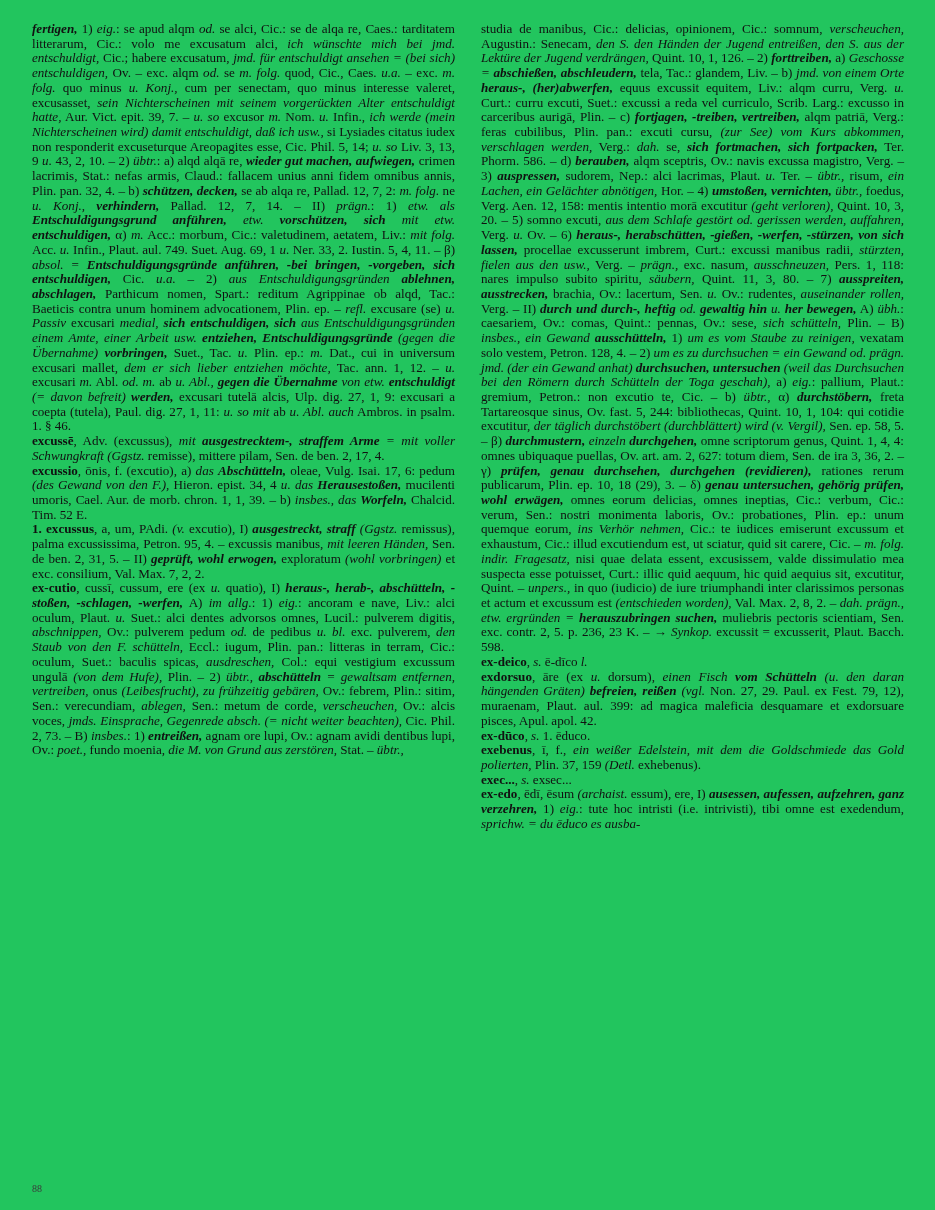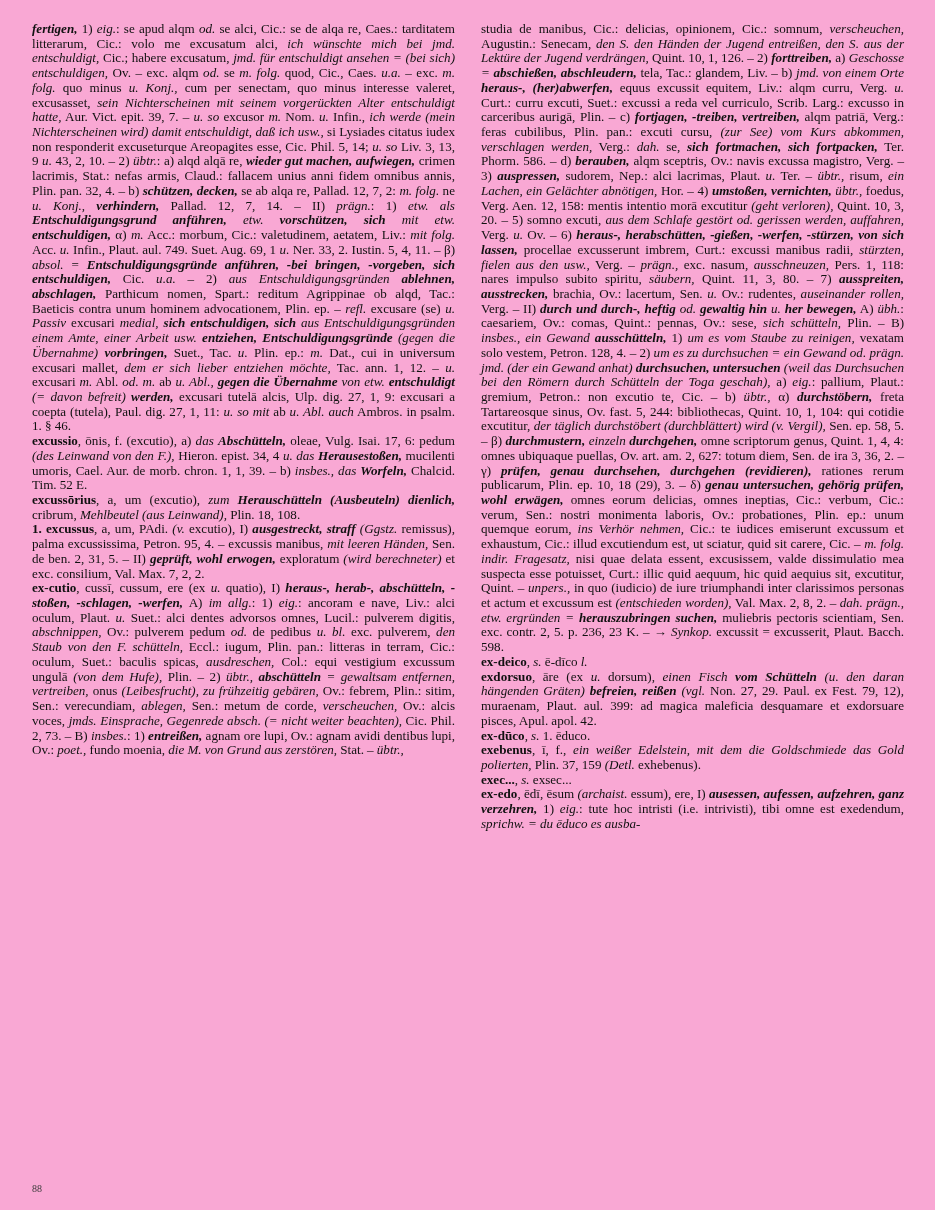--- a/index.html
+++ b/index.html
@@ -14,21 +14,21 @@
     font-family: "Liberation Serif", "DejaVu Serif", serif;
     color: #111111;
     position: relative;
     overflow: hidden;
   }
   #page {
     position: absolute;
     left: 0; top: 0;
     width: 935px;
     height: 1210px;
-    background: #f9a8d4;
+    background: #22c55e;
   }
   #columns {
     position: absolute;
     left: 32px;
     top: 22px;
     width: 872px;
     height: 1160px;
     display: flex;
     gap: 26px;
   }
@@ -73,23 +73,23 @@
 </style>
 </head>
 <body>
 
 <div id="page">
 
   <div id="columns">
 
     <div class="column" id="left-column">
         <p class="entry"><span class="bi">fertigen,</span> 1) <i>eig.</i>: se apud alqm <i>od.</i> se alci, Cic.: se de alqa re, Caes.: tarditatem litterarum, Cic.: volo me excusatum alci, <i>ich wünschte mich bei jmd. entschuldigt,</i> Cic.; habere excusatum, <i>jmd. für entschuldigt ansehen = (bei sich) entschuldigen,</i> Ov. – exc. alqm <i>od.</i> se <i>m. folg.</i> quod, Cic., Caes. <i>u.a.</i> – exc. <i>m. folg.</i> quo minus <i>u. Konj.,</i> cum per senectam, quo minus interesse valeret, excusasset, <i>sein Nichterscheinen mit seinem vorgerückten Alter entschuldigt hatte,</i> Aur. Vict. epit. 39, 7. – <i>u. so</i> excusor <i>m.</i> Nom. <i>u.</i> Infin., <i>ich werde (mein Nichterscheinen wird) damit entschuldigt, daß ich usw.,</i> si Lysiades citatus iudex non responderit excuseturque Areopagites esse, Cic. Phil. 5, 14; <i>u. so</i> Liv. 3, 13, 9 <i>u.</i> 43, 2, 10. – 2) <i>übtr.</i>: a) alqd alqā re, <span class="bi">wieder gut machen, aufwiegen,</span> crimen lacrimis, Stat.: nefas armis, Claud.: fallacem unius anni fidem omnibus annis, Plin. pan. 32, 4. – b) <span class="bi">schützen, decken,</span> se ab alqa re, Pallad. 12, 7, 2: <i>m. folg.</i> ne <i>u. Konj.,</i> <span class="bi">verhindern,</span> Pallad. 12, 7, 14. – II) <i>prägn.</i>: 1) <i>etw. als</i> <span class="bi">Entschuldigungsgrund anführen,</span> <i>etw.</i> <span class="bi">vorschützen, sich</span> <i>mit etw.</i> <span class="bi">entschuldigen,</span> α) <i>m.</i> Acc.: morbum, Cic.: valetudinem, aetatem, Liv.: <i>mit folg.</i> Acc. <i>u.</i> Infin., Plaut. aul. 749. Suet. Aug. 69, 1 <i>u.</i> Ner. 33, 2. Iustin. 5, 4, 11. – β) <i>absol.</i> = <span class="bi">Entschuldigungsgründe anführen, -bei bringen, -vorgeben, sich entschuldigen,</span> Cic. <i>u.a.</i> – 2) <i>aus Entschuldigungsgründen</i> <span class="bi">ablehnen, abschlagen,</span> Parthicum nomen, Spart.: reditum Agrippinae ob alqd, Tac.: Baeticis contra unum hominem advocationem, Plin. ep. – <i>refl.</i> excusare (se) <i>u. Passiv</i> excusari <i>medial,</i> <span class="bi">sich entschuldigen, sich</span> <i>aus Entschuldigungsgründen einem Amte, einer Arbeit usw.</i> <span class="bi">entziehen, Entschuldigungsgründe</span> <i>(gegen die Übernahme)</i> <span class="bi">vorbringen,</span> Suet., Tac. <i>u.</i> Plin. ep.: <i>m.</i> Dat., cui in universum excusari mallet, <i>dem er sich lieber entziehen möchte,</i> Tac. ann. 1, 12. – <i>u.</i> excusari <i>m.</i> Abl. <i>od. m.</i> ab <i>u. Abl.,</i> <span class="bi">gegen die Übernahme</span> <i>von etw.</i> <span class="bi">entschuldigt</span> <i>(= davon befreit)</i> <span class="bi">werden,</span> excusari tutelā alcis, Ulp. dig. 27, 1, 9: excusari a coepta (tutela), Paul. dig. 27, 1, 11: <i>u. so mit</i> ab <i>u. Abl. auch</i> Ambros. in psalm. 1. § 46.</p>
-        <p class="entry"><b>excussio</b>, ōnis, f. (excutio), a) <i>das</i> <span class="bi">Abschütteln,</span> oleae, Vulg. Isai. 17, 6: pedum <i>(des Leinwand von den F.),</i> Hieron. epist. 34, 4 <i>u. das</i> <span class="bi">Herausestoßen,</span> mucilenti umoris, Cael. Aur. de morb. chron. 1, 1, 39. – b) <i>insbes., das</i> <span class="bi">Worfeln,</span> Chalcid. Tim. 52 E.</p>
-        <p class="entry"><b>excussōrius</b>, a, um (excutio), <i>zum</i> <span class="bi">Herauschütteln (Ausbeuteln) dienlich,</span> cribrum, <i>Mehlbeutel (aus Leinwand),</i> Plin. 18, 108.</p>
-        <p class="entry"><b>1. excussus</b>, a, um, PAdi. <i>(v.</i> excutio), I) <span class="bi">ausgestreckt, straff</span> <i>(Ggstz.</i> remissus), palma excussissima, Petron. 95, 4. – excussis manibus, <i>mit leeren Händen,</i> Sen. de ben. 2, 31, 5. – II) <span class="bi">geprüft, wohl erwogen,</span> exploratum <i>(wird berechneter)</i> et exc. consilium, Val. Max. 7, 2, 2.</p>
+        <p class="entry"><b>excussē</b>, Adv. (excussus), <i>mit</i> <span class="bi">ausgestrecktem-, straffem Arme</span> <i>= mit voller Schwungkraft (Ggstz.</i> remisse), mittere pilam, Sen. de ben. 2, 17, 4.</p>
+        <p class="entry"><b>excussio</b>, ōnis, f. (excutio), a) <i>das</i> <span class="bi">Abschütteln,</span> oleae, Vulg. Isai. 17, 6: pedum <i>(des Gewand von den F.),</i> Hieron. epist. 34, 4 <i>u. das</i> <span class="bi">Herausestoßen,</span> mucilenti umoris, Cael. Aur. de morb. chron. 1, 1, 39. – b) <i>insbes., das</i> <span class="bi">Worfeln,</span> Chalcid. Tim. 52 E.</p>
+        <p class="entry"><b>1. excussus</b>, a, um, PAdi. <i>(v.</i> excutio), I) <span class="bi">ausgestreckt, straff</span> <i>(Ggstz.</i> remissus), palma excussissima, Petron. 95, 4. – excussis manibus, <i>mit leeren Händen,</i> Sen. de ben. 2, 31, 5. – II) <span class="bi">geprüft, wohl erwogen,</span> exploratum <i>(wohl vorbringen)</i> et exc. consilium, Val. Max. 7, 2, 2.</p>
         <p class="entry"><b>ex-cutio</b>, cussī, cussum, ere (ex <i>u.</i> quatio), I) <span class="bi">heraus-, herab-, abschütteln, -stoßen, -schlagen, -werfen,</span> A) <i>im allg.</i>: 1) <i>eig.</i>: ancoram e nave, Liv.: alci oculum, Plaut. <i>u.</i> Suet.: alci dentes advorsos omnes, Lucil.: pulverem digitis, <i>abschnippen,</i> Ov.: pulverem pedum <i>od.</i> de pedibus <i>u. bl.</i> exc. pulverem, <i>den Staub von den F. schütteln,</i> Eccl.: iugum, Plin. pan.: litteras in terram, Cic.: oculum, Suet.: baculis spicas, <i>ausdreschen,</i> Col.: equi vestigium excussum ungulā <i>(von dem Hufe),</i> Plin. – 2) <i>übtr.,</i> <span class="bi">abschütteln</span> <i>= gewaltsam entfernen, vertreiben,</i> onus <i>(Leibesfrucht), zu frühzeitig gebären,</i> Ov.: febrem, Plin.: sitim, Sen.: verecundiam, <i>ablegen,</i> Sen.: metum de corde, <i>verscheuchen,</i> Ov.: alcis voces, <i>jmds. Einsprache, Gegenrede absch. (= nicht weiter beachten),</i> Cic. Phil. 2, 73. – B) <i>insbes.</i>: 1) <span class="bi">entreißen,</span> agnam ore lupi, Ov.: agnam avidi dentibus lupi, Ov.: <i>poet.,</i> fundo moenia, <i>die M. von Grund aus zerstören,</i> Stat. – <i>übtr.,</i></p>
       </div>
 
     <div class="column" id="right-column">
         <p class="entry">studia de manibus, Cic.: delicias, opinionem, Cic.: somnum, <i>verscheuchen,</i> Augustin.: Senecam, <i>den S. den Händen der Jugend entreißen, den S. aus der Lektüre der Jugend verdrängen,</i> Quint. 10, 1, 126. – 2) <span class="bi">forttreiben,</span> a) <i>Geschosse =</i> <span class="bi">abschießen, abschleudern,</span> tela, Tac.: glandem, Liv. – b) <i>jmd. von einem Orte</i> <span class="bi">heraus-, (her)abwerfen,</span> equus excussit equitem, Liv.: alqm curru, Verg. <i>u.</i> Curt.: curru excuti, Suet.: excussi a reda vel curriculo, Scrib. Larg.: excusso in carceribus aurigā, Plin. – c) <span class="bi">fortjagen, -treiben, vertreiben,</span> alqm patriā, Verg.: feras cubilibus, Plin. pan.: excuti cursu, <i>(zur See) vom Kurs abkommen, verschlagen werden,</i> Verg.: <i>dah.</i> se, <span class="bi">sich fortmachen, sich fortpacken,</span> Ter. Phorm. 586. – d) <span class="bi">berauben,</span> alqm sceptris, Ov.: navis excussa magistro, Verg. – 3) <span class="bi">auspressen,</span> sudorem, Nep.: alci lacrimas, Plaut. <i>u.</i> Ter. – <i>übtr.,</i> risum, <i>ein Lachen, ein Gelächter abnötigen,</i> Hor. – 4) <span class="bi">umstoßen, vernichten,</span> <i>übtr.,</i> foedus, Verg. Aen. 12, 158: mentis intentio morā excutitur <i>(geht verloren),</i> Quint. 10, 3, 20. – 5) somno excuti, <i>aus dem Schlafe gestört od. gerissen werden, auffahren,</i> Verg. <i>u.</i> Ov. – 6) <span class="bi">heraus-, herabschütten, -gießen, -werfen, -stürzen, von sich lassen,</span> procellae excusserunt imbrem, Curt.: excussi manibus radii, <i>stürzten, fielen aus den usw.,</i> Verg. – <i>prägn.,</i> exc. nasum, <i>ausschneuzen,</i> Pers. 1, 118: nares impulso subito spiritu, <i>säubern,</i> Quint. 11, 3, 80. – 7) <span class="bi">ausspreiten, ausstrecken,</span> brachia, Ov.: lacertum, Sen. <i>u.</i> Ov.: rudentes, <i>auseinander rollen,</i> Verg. – II) <span class="bi">durch und durch-, heftig</span> <i>od.</i> <span class="bi">gewaltig hin</span> <i>u.</i> <span class="bi">her bewegen,</span> A) <i>übh.</i>: caesariem, Ov.: comas, Quint.: pennas, Ov.: sese, <i>sich schütteln,</i> Plin. – B) <i>insbes., ein Gewand</i> <span class="bi">ausschütteln,</span> 1) <i>um es vom Staube zu reinigen,</i> vexatam solo vestem, Petron. 128, 4. – 2) <i>um es zu durchsuchen = ein Gewand od. prägn. jmd. (der ein Gewand anhat)</i> <span class="bi">durchsuchen, untersuchen</span> <i>(weil das Durchsuchen bei den Römern durch Schütteln der Toga geschah),</i> a) <i>eig.</i>: pallium, Plaut.: gremium, Petron.: non excutio te, Cic. – b) <i>übtr.,</i> α) <span class="bi">durchstöbern,</span> freta Tartareosque sinus, Ov. fast. 5, 244: bibliothecas, Quint. 10, 1, 104: qui cotidie excutitur, <i>der täglich durchstöbert (durchblättert) wird (v. Vergil),</i> Sen. ep. 58, 5. – β) <span class="bi">durchmustern,</span> <i>einzeln</i> <span class="bi">durchgehen,</span> omne scriptorum genus, Quint. 1, 4, 4: omnes ubiquaque puellas, Ov. art. am. 2, 627: totum diem, Sen. de ira 3, 36, 2. – γ) <span class="bi">prüfen, genau durchsehen, durchgehen (revidieren),</span> rationes rerum publicarum, Plin. ep. 10, 18 (29), 3. – δ) <span class="bi">genau untersuchen, gehörig prüfen, wohl erwägen,</span> omnes eorum delicias, omnes ineptias, Cic.: verbum, Cic.: verum, Sen.: nostri monimenta laboris, Ov.: probationes, Plin. ep.: unum quemque eorum, <i>ins Verhör nehmen,</i> Cic.: te iudices emiserunt excussum et exhaustum, Cic.: illud excutiendum est, ut sciatur, quid sit carere, Cic. – <i>m. folg. indir. Fragesatz,</i> nisi quae delata essent, excusissem, valde dissimulatio mea suspecta esse potuisset, Curt.: illic quid aequum, hic quid aequius sit, excutitur, Quint. – <i>unpers.,</i> in quo (iudicio) de iure triumphandi inter clarissimos personas et actum et excussum est <i>(entschieden worden),</i> Val. Max. 2, 8, 2. – <i>dah. prägn., etw. ergründen =</i> <span class="bi">herauszubringen suchen,</span> muliebris pectoris scientiam, Sen. exc. contr. 2, 5. p. 236, 23 K. – → <i>Synkop.</i> excussit = excusserit, Plaut. Bacch. 598.</p>
         <p class="entry"><b>ex-deico</b>, <i>s.</i> ē-dīco <i>l.</i></p>
         <p class="entry"><b>exdorsuo</b>, āre (ex <i>u.</i> dorsum), <i>einen Fisch</i> <span class="bi">vom Schütteln</span> <i>(u. den daran hängenden Gräten)</i> <span class="bi">befreien, reißen</span> <i>(vgl.</i> Non. 27, 29. Paul. ex Fest. 79, 12), muraenam, Plaut. aul. 399: ad magica maleficia desquamare et exdorsuare pisces, Apul. apol. 42.</p>
         <p class="entry"><b>ex-dūco</b>, <i>s.</i> 1. ēduco.</p>
         <p class="entry"><b>exebenus</b>, ī, f., <i>ein weißer Edelstein, mit dem die Goldschmiede das Gold polierten,</i> Plin. 37, 159 <i>(Detl.</i> exhebenus).</p>
         <p class="entry"><b>exec...</b>, <i>s.</i> exsec...</p>

